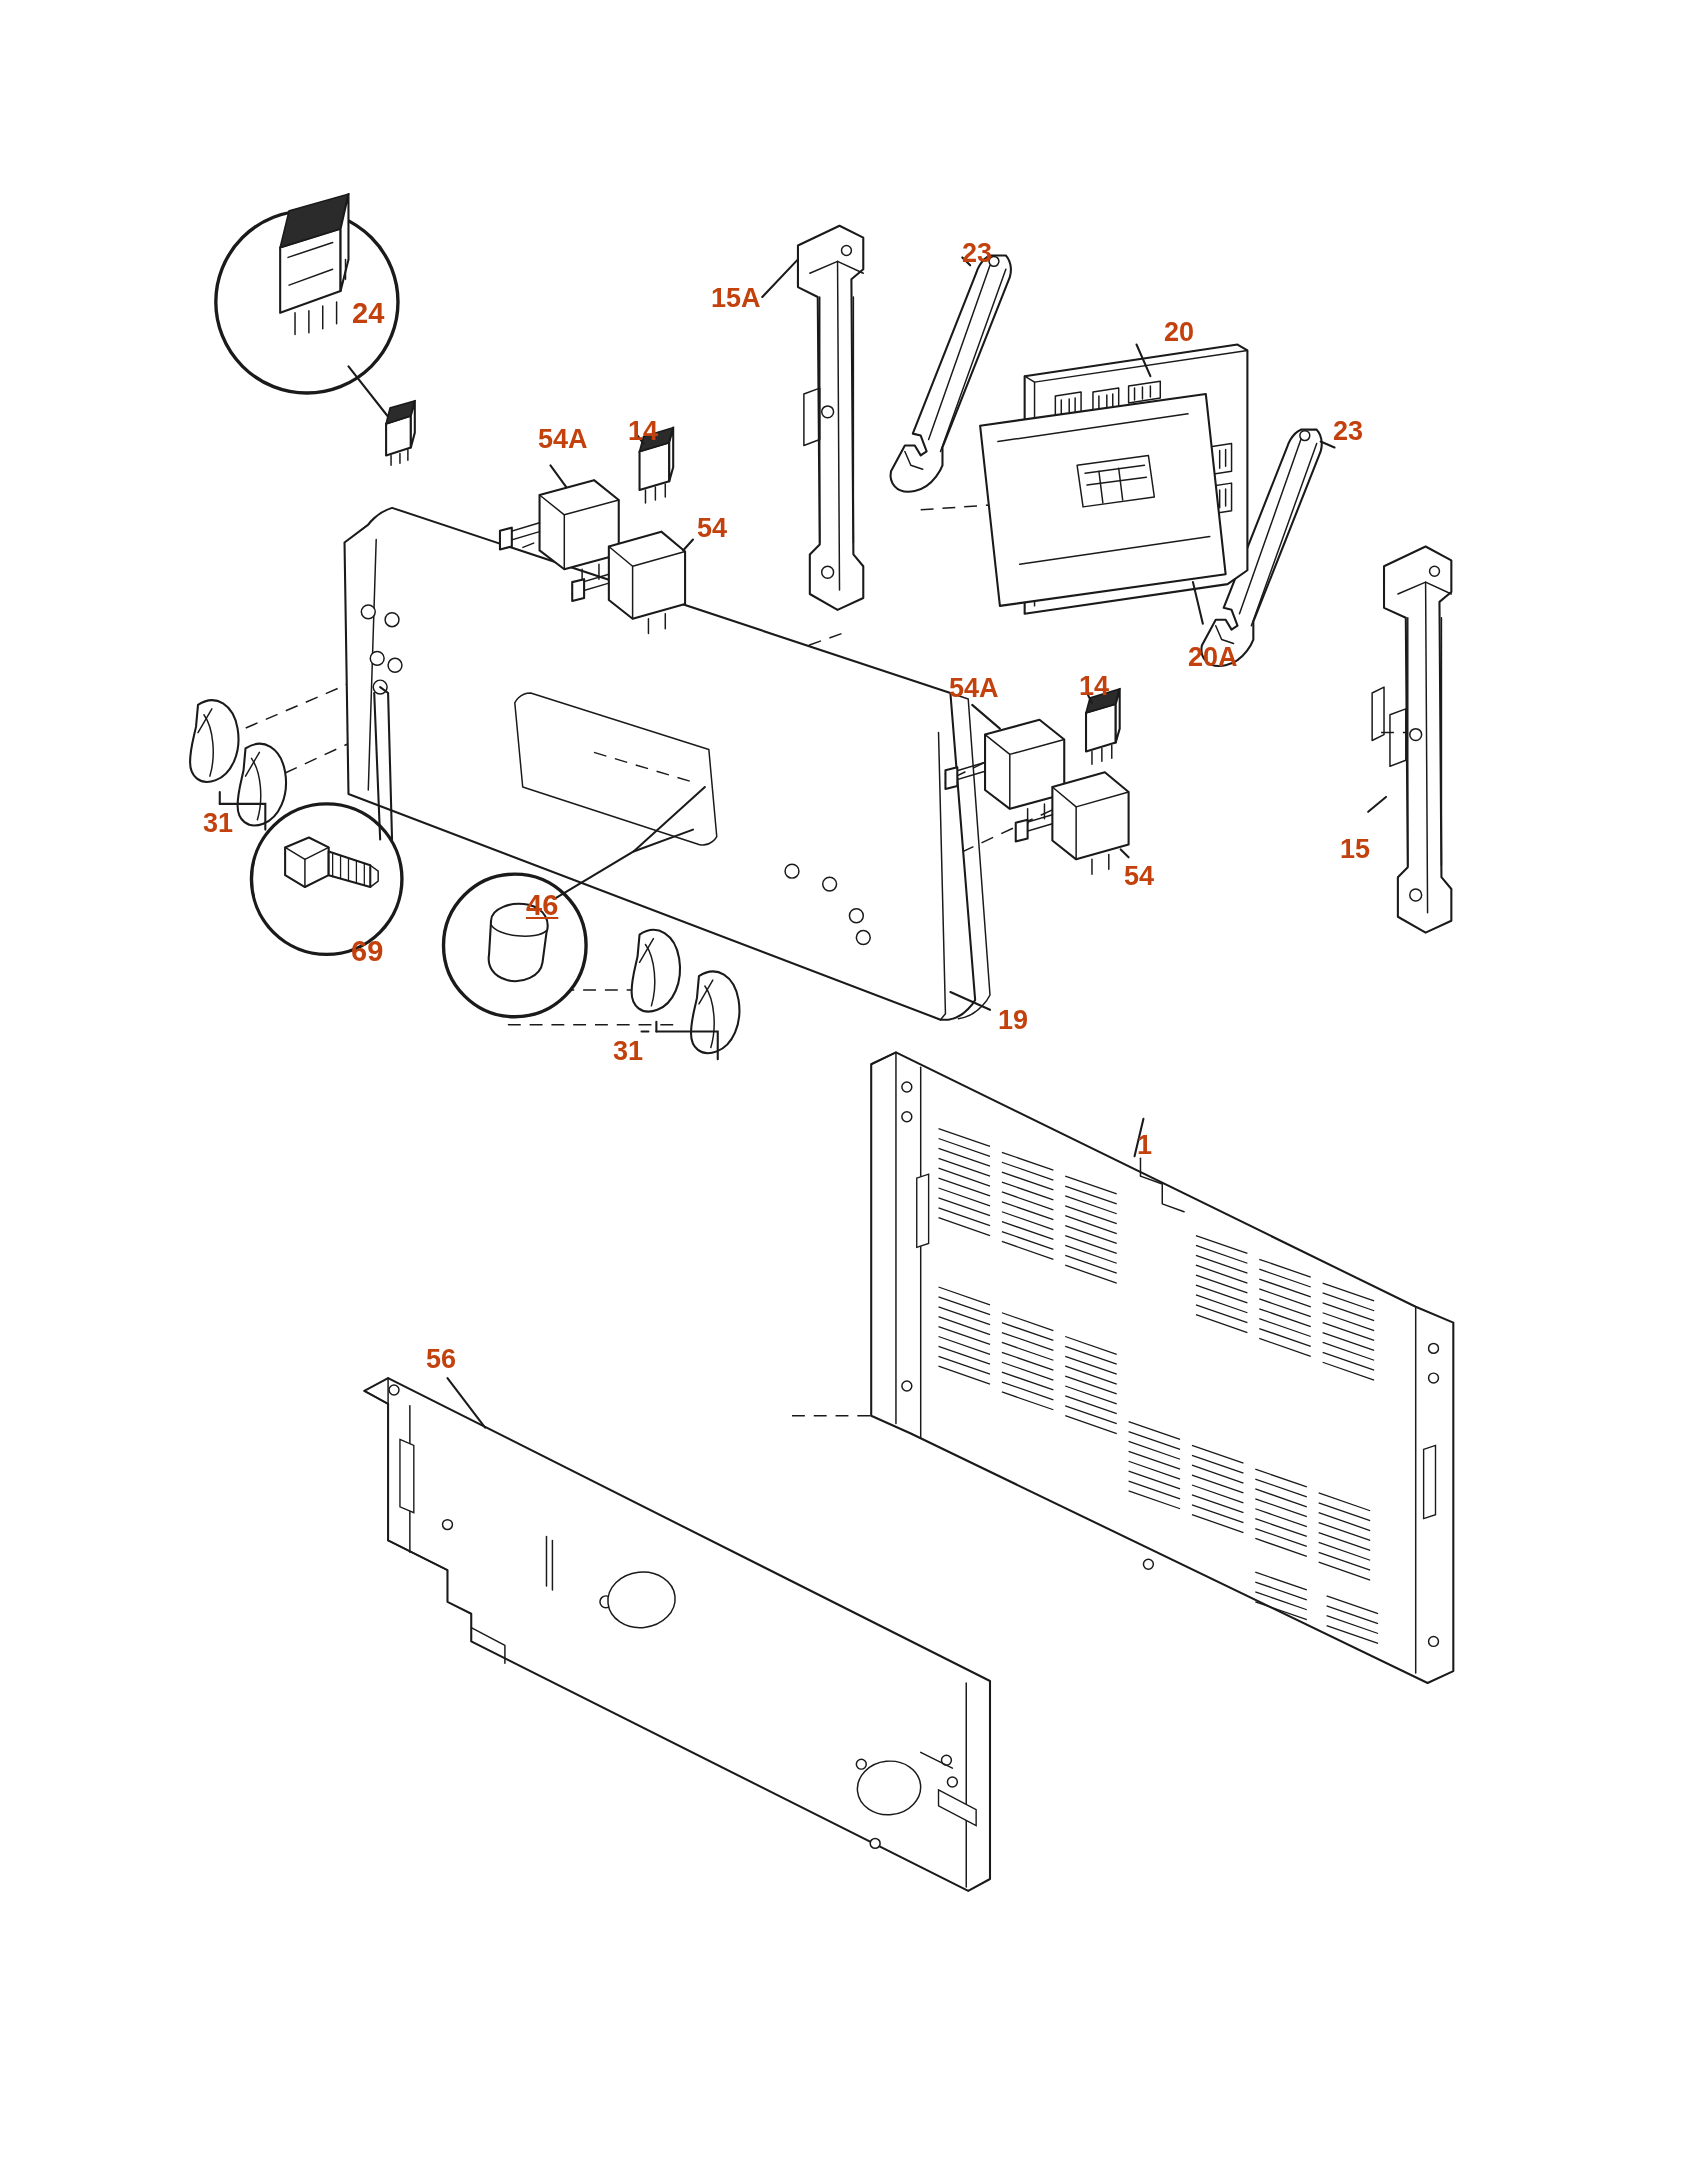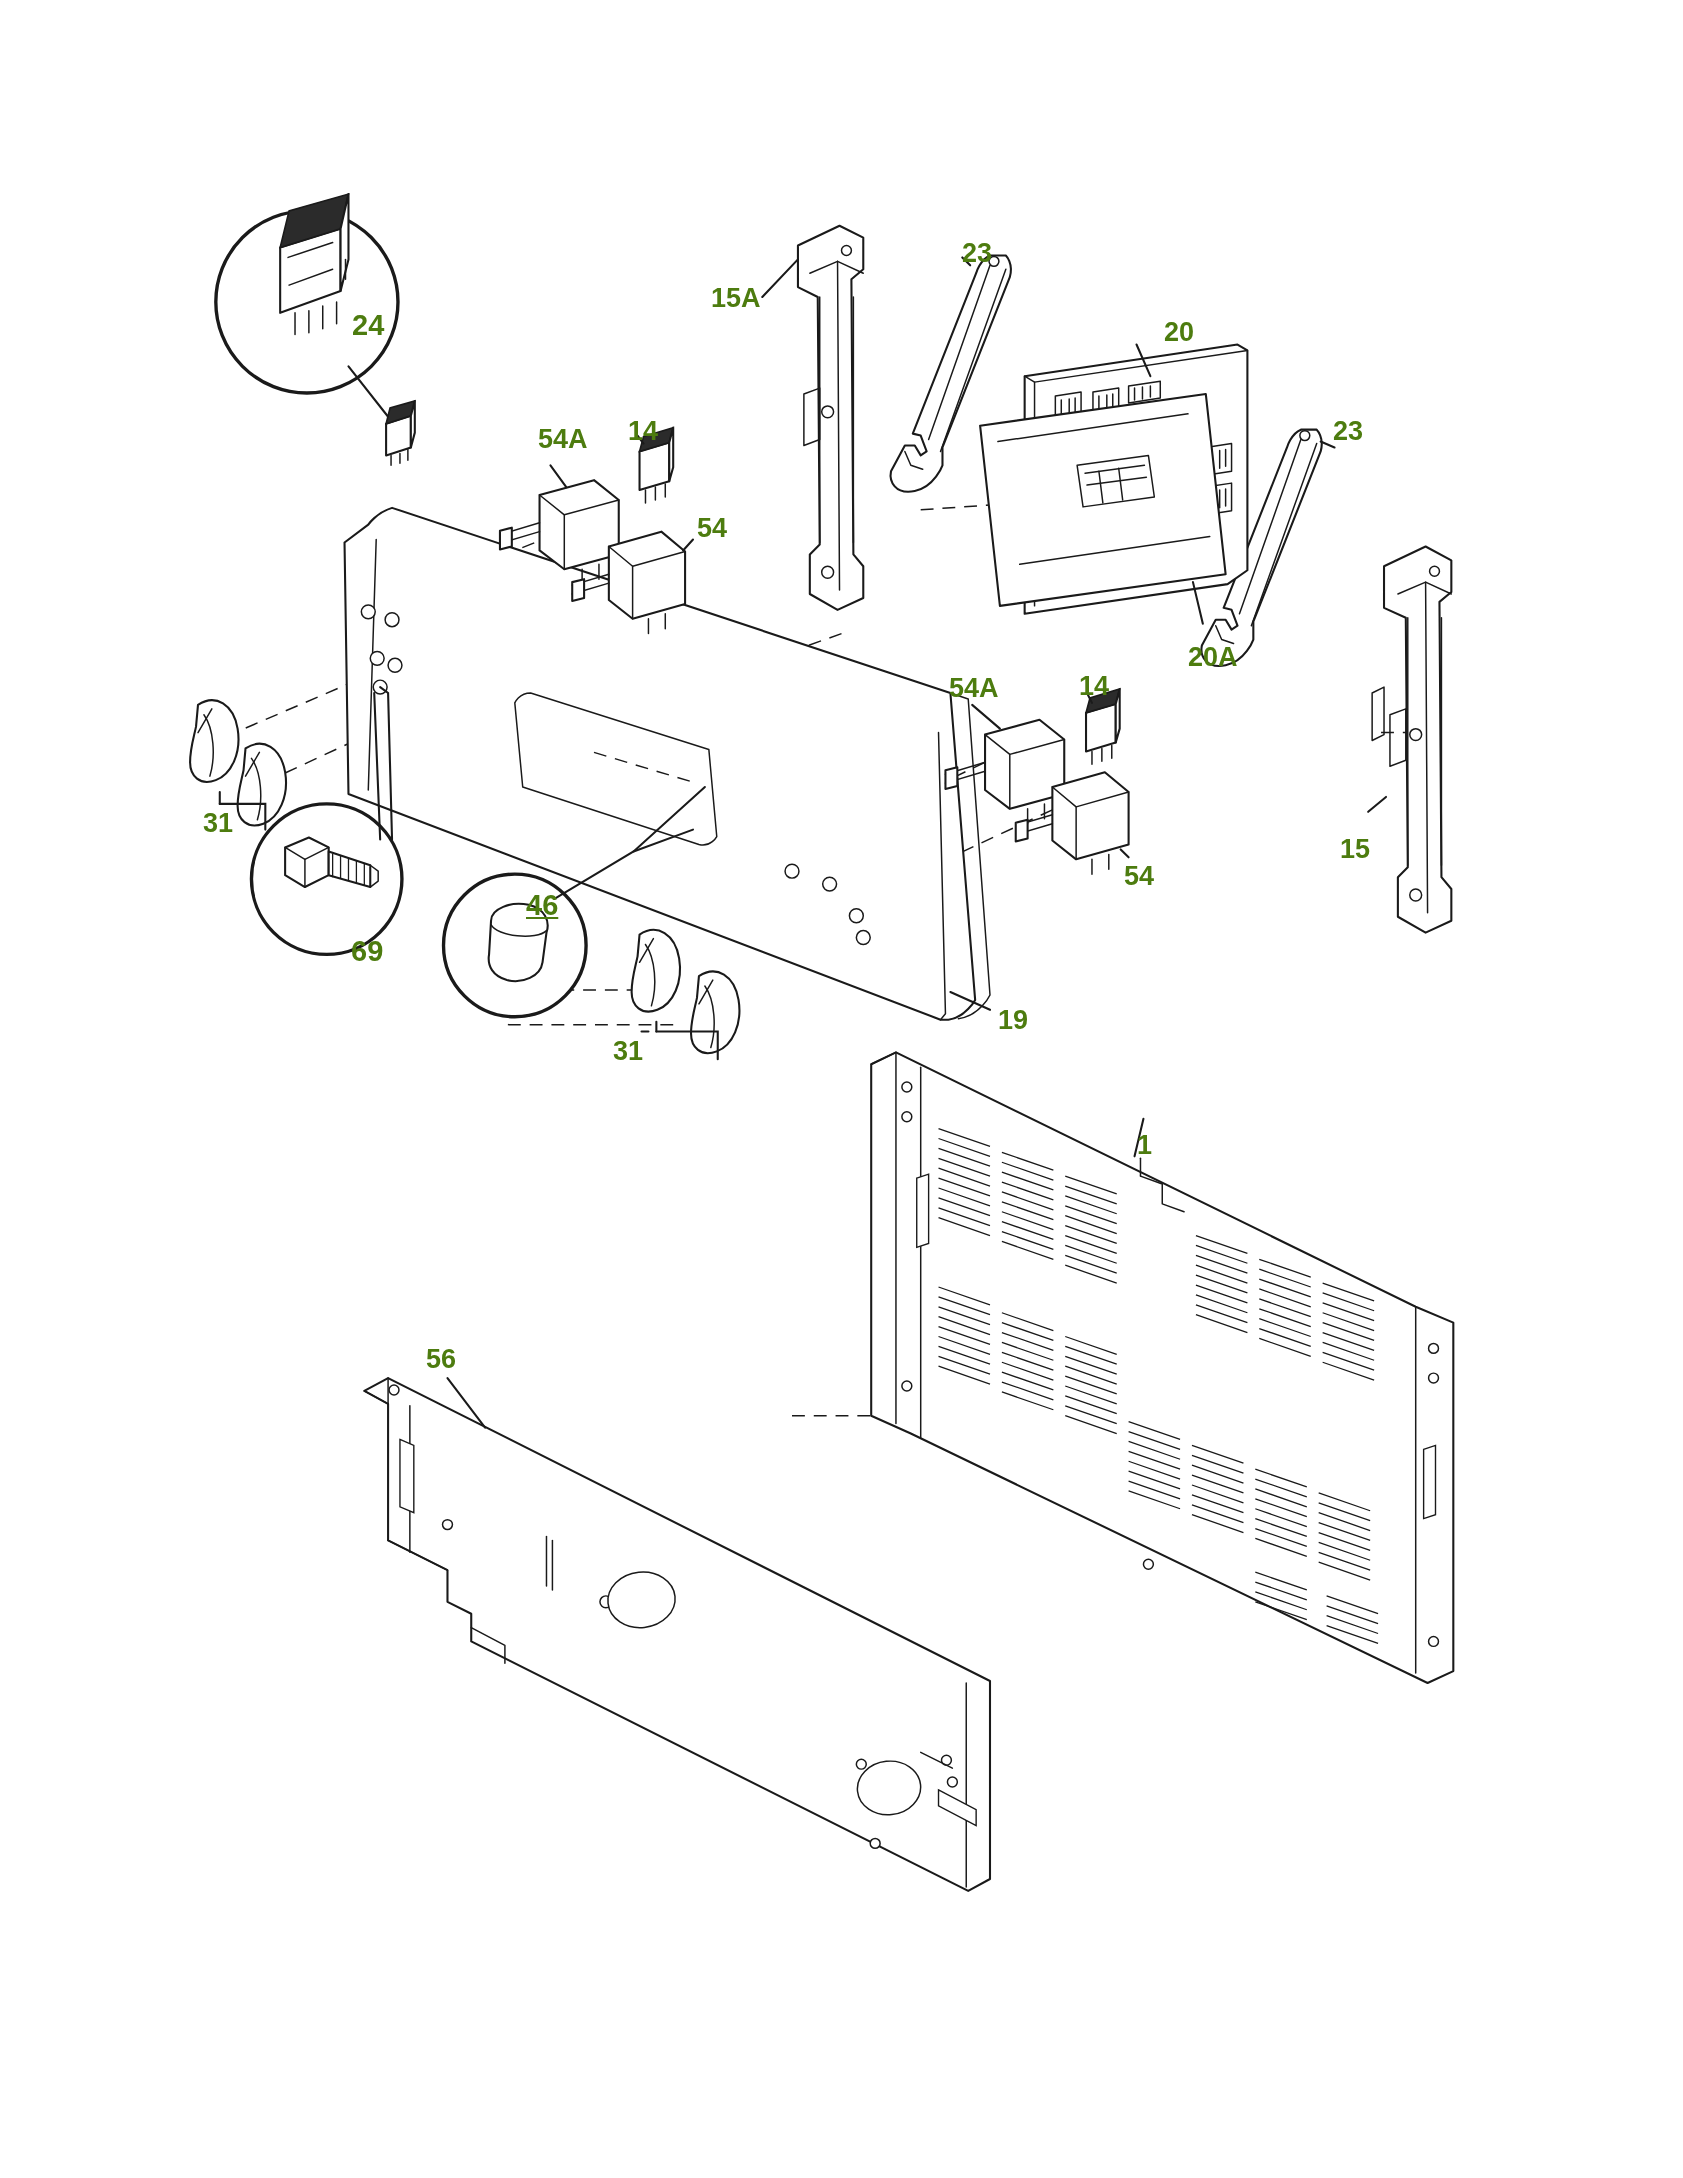--- a/index.html
+++ b/index.html
@@ -24,21 +24,21 @@
     top: 0;
     left: 0;
     width: 1683px;
     height: 2178px;
   }
   .callout-label {
     position: absolute;
     font-family: "Liberation Sans", sans-serif;
     font-weight: bold;
     font-size: 27px;
-    color: #4d7c0f;
+    color: #c2410c;
     white-space: nowrap;
     line-height: 1;
   }
   .callout-label.inset {
     font-size: 29px;
   }
   .part-thin {
     fill: none;
     stroke: #1a1a1a;
     stroke-width: 1.5;
@@ -554,21 +554,21 @@
 
       <path class="part-thin" d="M552 1552 L552 1602"></path>
       <path class="part-thin" d="M558 1556 L558 1606"></path>
 
       <path class="part-thin" d="M476 1644 L510 1662 L510 1680"></path>
       <path class="leader" d="M452 1392 L490 1442"></path>
     </g>
 
   </svg>
 
-  <div class="callout-label inset" style="left:352px; top:311px;">24</div>
+  <div class="callout-label inset" style="left:352px; top:299px;">24</div>
   <div class="callout-label" style="left:711px; top:285px;">15A</div>
   <div class="callout-label" style="left:962px; top:240px;">23</div>
   <div class="callout-label" style="left:1164px; top:319px;">20</div>
   <div class="callout-label" style="left:1333px; top:418px;">23</div>
   <div class="callout-label" style="left:538px; top:426px;">54A</div>
   <div class="callout-label" style="left:628px; top:418px;">14</div>
   <div class="callout-label" style="left:697px; top:515px;">54</div>
   <div class="callout-label" style="left:1188px; top:644px;">20A</div>
   <div class="callout-label" style="left:949px; top:675px;">54A</div>
   <div class="callout-label" style="left:1079px; top:673px;">14</div>

